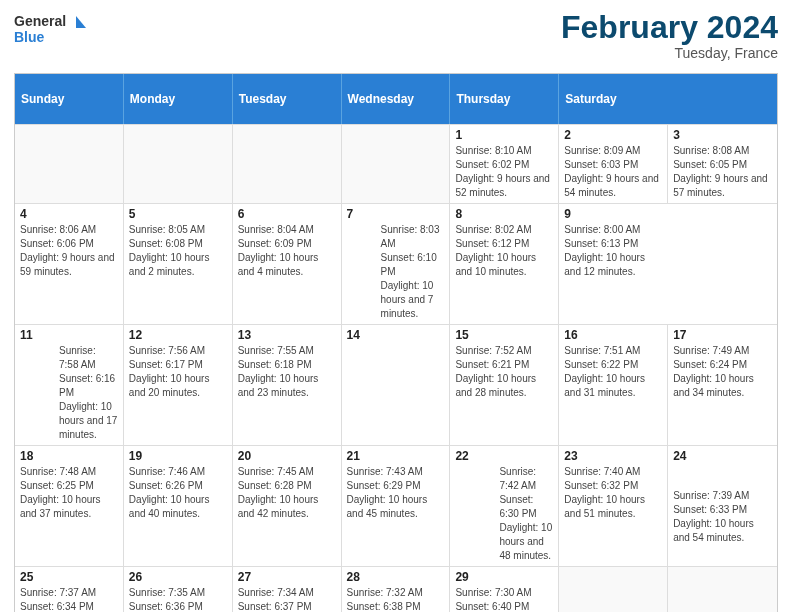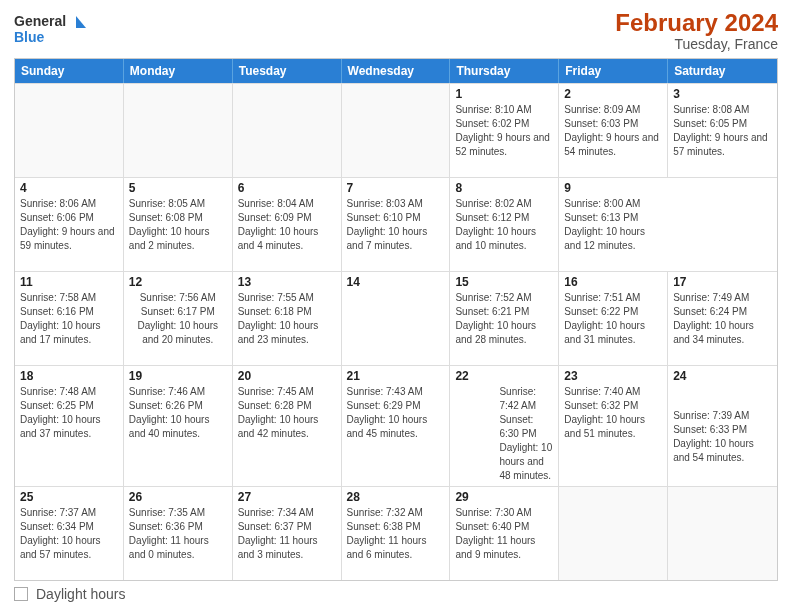--- a/index.html
+++ b/index.html
@@ -14,34 +14,34 @@
       width: 792px;
       height: 612px;
       padding: 10px 14px;
       display: flex;
       flex-direction: column;
     }
     .header {
       display: flex;
       justify-content: space-between;
       align-items: flex-start;
-      margin-bottom: 6px;
+      margin-bottom: 12px;
     }
     .logo {
       display: flex;
       align-items: center;
       gap: 4px;
     }
     .title-block {
       text-align: right;
     }
     .main-title {
-      font-size: 24px;
+      font-size: 32px;
       font-weight: bold;
-      color: #c2410c;
+      color: #0c4a6e;
       line-height: 1.1;
     }
     .subtitle {
       font-size: 14px;
       color: #555;
     }
     .calendar {
       flex: 1;
       display: flex;
       flex-direction: column;
@@ -49,21 +49,21 @@
     }
     .cal-header {
       display: grid;
       grid-template-columns: repeat(7, 1fr);
       background: #2a7fd4;
     }
     .cal-header-cell {
       color: #fff;
       font-size: 12px;
       font-weight: bold;
-      padding: 5px 6px;
+      padding: 18px 6px;
       border-right: 1px solid #5aa3e0;
     }
     .cal-header-cell:last-child { border-right: none; }
     .cal-body {
       flex: 1;
       display: flex;
       flex-direction: column;
     }
     .cal-row {
       display: grid;
@@ -127,21 +127,20 @@
     </div>
   </div>
 
   <div class="calendar">
     <div class="cal-header">
       <div class="cal-header-cell">Sunday</div>
       <div class="cal-header-cell">Monday</div>
       <div class="cal-header-cell">Tuesday</div>
       <div class="cal-header-cell">Wednesday</div>
       <div class="cal-header-cell">Thursday</div>
-      <div class="cal-header-cell">Friday</div>
       <div class="cal-header-cell">Saturday</div>
     </div>
     <div class="cal-body" id="cal-body">
     <div class="cal-row">
           <div class="cal-cell empty"></div>
           <div class="cal-cell empty"></div>
           <div class="cal-cell empty"></div>
           <div class="cal-cell empty"></div>
           <div class="cal-cell">
             <div class="cell-day">1</div>
@@ -176,47 +175,47 @@
 Daylight: 10 hours and 2 minutes.</div>
           </div>
           <div class="cal-cell">
             <div class="cell-day">6</div>
             <div class="cell-info" style="white-space: pre-line;">Sunrise: 8:04 AM
 Sunset: 6:09 PM
 Daylight: 10 hours and 4 minutes.</div>
           </div>
           <div class="cal-cell">
             <div class="cell-day">7</div>
-            <div class="cell-info" style="white-space: pre-line;">Sunrise: 8:03 AM
+            <div class="cell-info" style="white-space: pre-line; margin-left: 34px;">Sunrise: 8:03 AM
 Sunset: 6:10 PM
 Daylight: 10 hours and 7 minutes.</div>
           </div>
           <div class="cal-cell">
             <div class="cell-day">8</div>
             <div class="cell-info" style="white-space: pre-line;">Sunrise: 8:02 AM
 Sunset: 6:12 PM
 Daylight: 10 hours and 10 minutes.</div>
           </div>
           <div class="cal-cell">
             <div class="cell-day">9</div>
             <div class="cell-info" style="white-space: pre-line;">Sunrise: 8:00 AM
 Sunset: 6:13 PM
 Daylight: 10 hours and 12 minutes.</div>
           </div>
         </div>
         <div class="cal-row">
           <div class="cal-cell">
             <div class="cell-day">11</div>
-            <div class="cell-info" style="white-space: pre-line;">Sunrise: 7:58 AM
+            <div class="cell-info" style="white-space: pre-line; margin-left: 39px;">Sunrise: 7:58 AM
 Sunset: 6:16 PM
 Daylight: 10 hours and 17 minutes.</div>
           </div>
           <div class="cal-cell">
             <div class="cell-day">12</div>
-            <div class="cell-info" style="white-space: pre-line; text-align: center;">Sunrise: 7:56 AM
+            <div class="cell-info" style="white-space: pre-line;">Sunrise: 7:56 AM
 Sunset: 6:17 PM
 Daylight: 10 hours and 20 minutes.</div>
           </div>
           <div class="cal-cell">
             <div class="cell-day">13</div>
             <div class="cell-info" style="white-space: pre-line;">Sunrise: 7:55 AM
 Sunset: 6:18 PM
 Daylight: 10 hours and 23 minutes.</div>
           </div>
           <div class="cal-cell">

